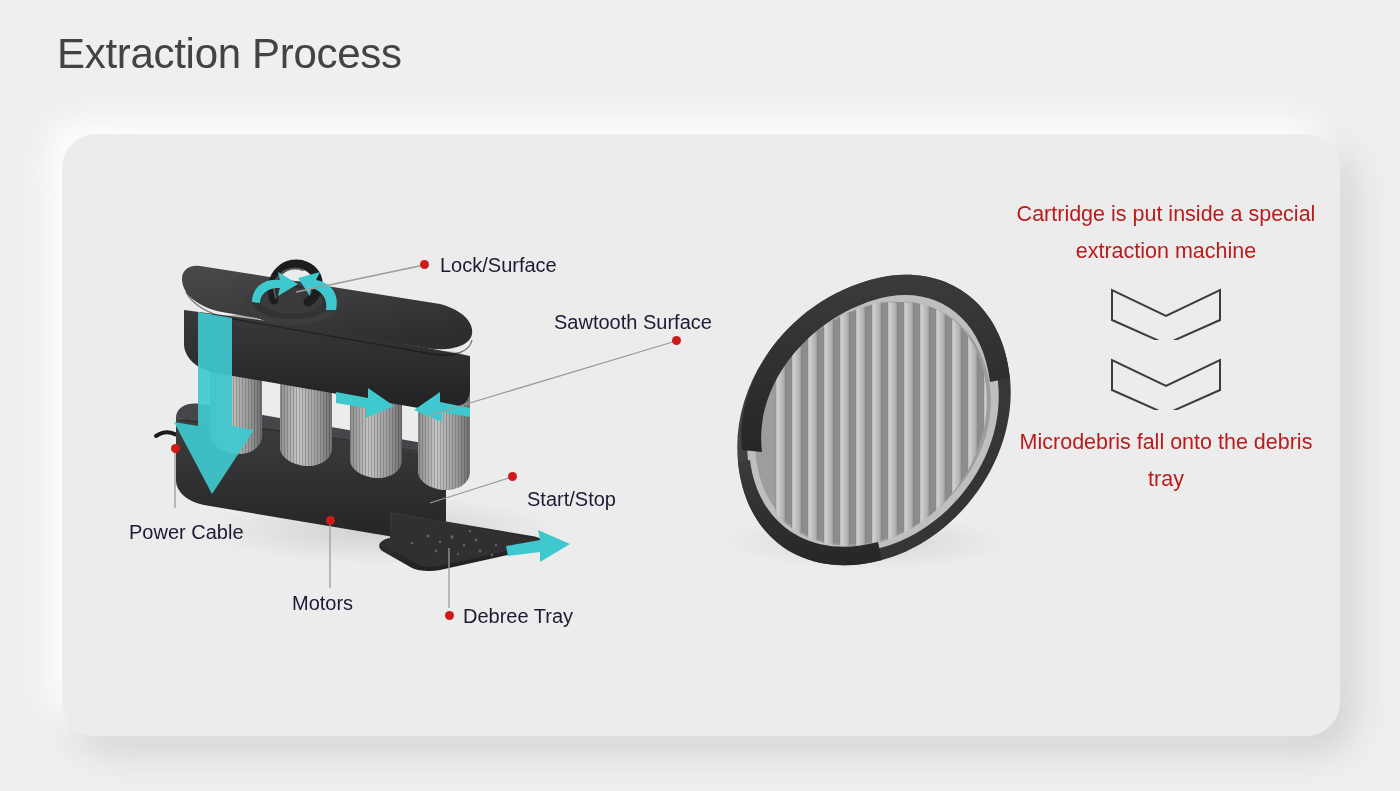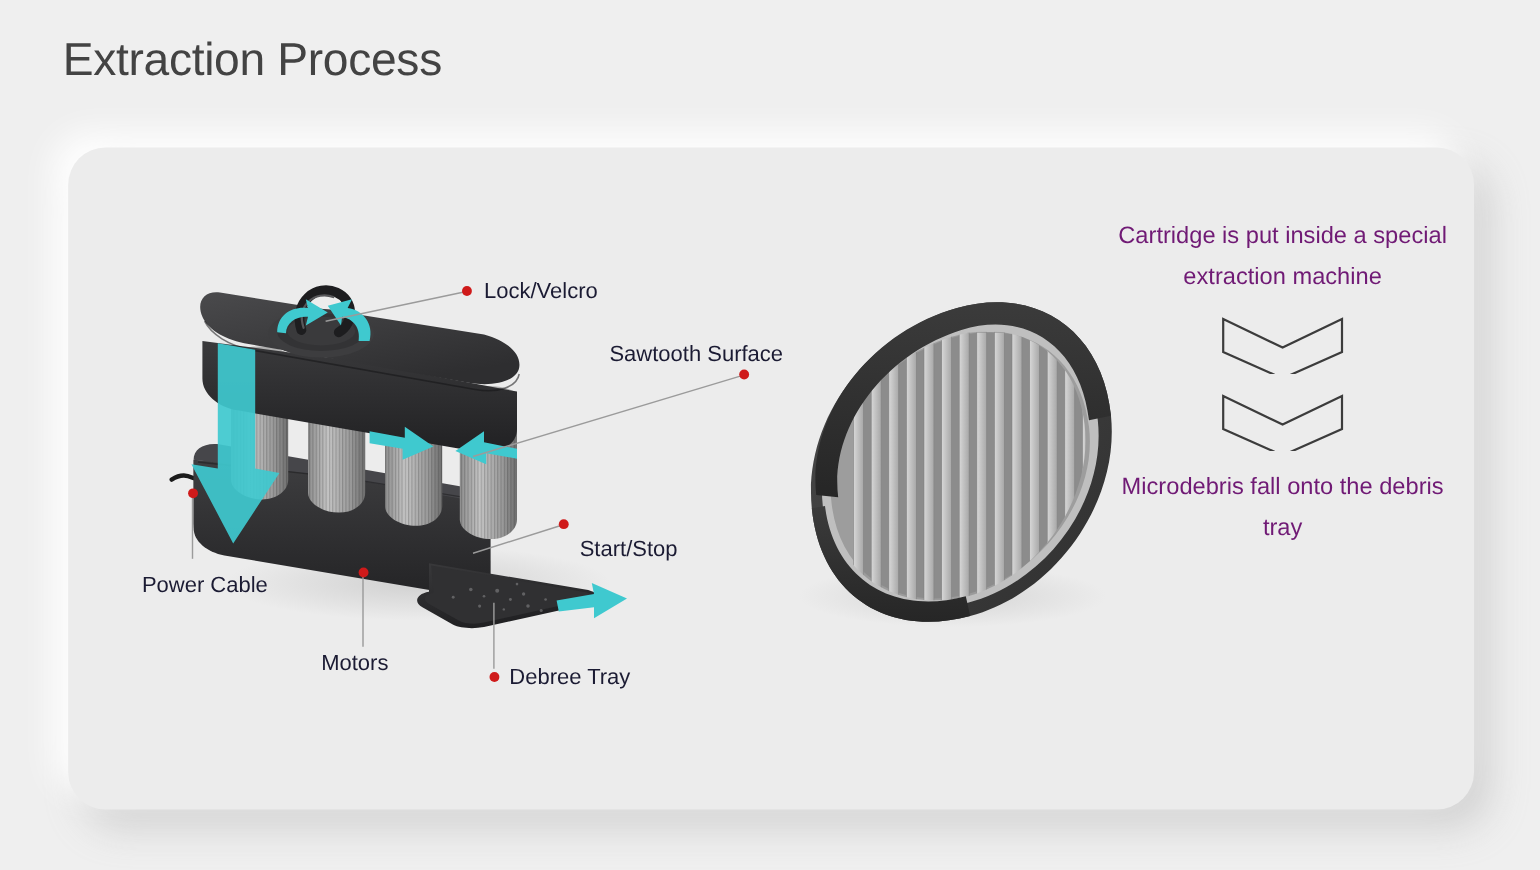--- a/index.html
+++ b/index.html
@@ -38,21 +38,21 @@
   .dot{
     position:absolute;width:9px;height:9px;border-radius:50%;
     background:#cf1a1a;
   }
   svg.leaders{position:absolute;left:0;top:0;width:1400px;height:791px;
     overflow:visible;pointer-events:none;}
 
   
   .steps{position:absolute;left:1000px;top:196px;width:332px;text-align:center;}
   .step-text{
-    font-size:21.5px;line-height:37px;color:#701a75;
+    font-size:21.5px;line-height:37px;color:#b91c1c;
     font-weight:400;
   }
   .chev{display:block;margin:16px auto 14px auto;}
 
   
   .illus{position:absolute;}
 </style>
 </head>
 <body>
 
@@ -263,21 +263,21 @@
       <line x1="296" y1="292" x2="424" y2="265"></line>
       <line x1="430" y1="415" x2="676" y2="341"></line>
       <line x1="430" y1="503" x2="512" y2="477"></line>
       <line x1="175" y1="448" x2="175" y2="508"></line>
       <line x1="330" y1="520" x2="330" y2="588"></line>
       <line x1="449" y1="548" x2="449" y2="608"></line>
     </g>
   </svg>
 
   <div class="dot" style="left:420px;top:260px;"></div>
-  <div class="lbl" style="left:440px;top:254px;">Lock/Velcro</div>
+  <div class="lbl" style="left:440px;top:254px;">Lock/Surface</div>
 
   <div class="dot" style="left:672px;top:336px;"></div>
   <div class="lbl" style="left:554px;top:299px;margin-top:12px;">Sawtooth Surface</div>
 
   <div class="dot" style="left:508px;top:472px;"></div>
   <div class="lbl" style="left:527px;top:488px;">Start/Stop</div>
 
   <div class="dot" style="left:171px;top:444px;"></div>
   <div class="lbl" style="left:113px;top:521px;margin-left:16px;">Power Cable</div>
 

